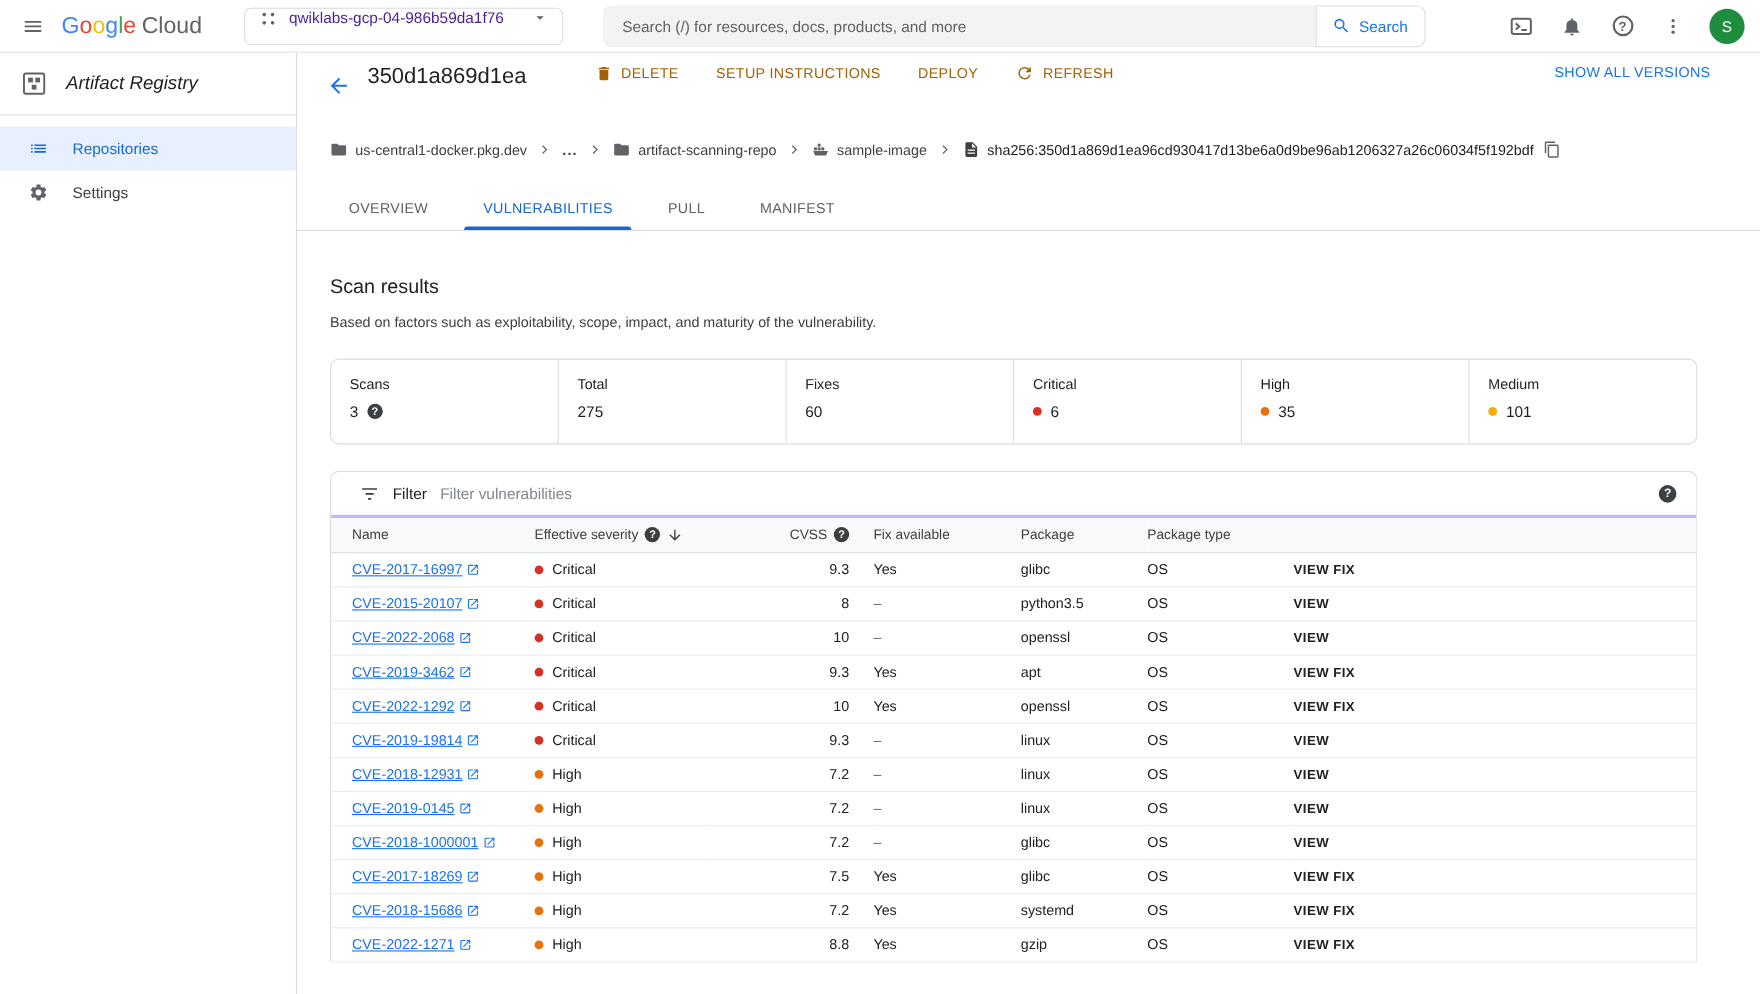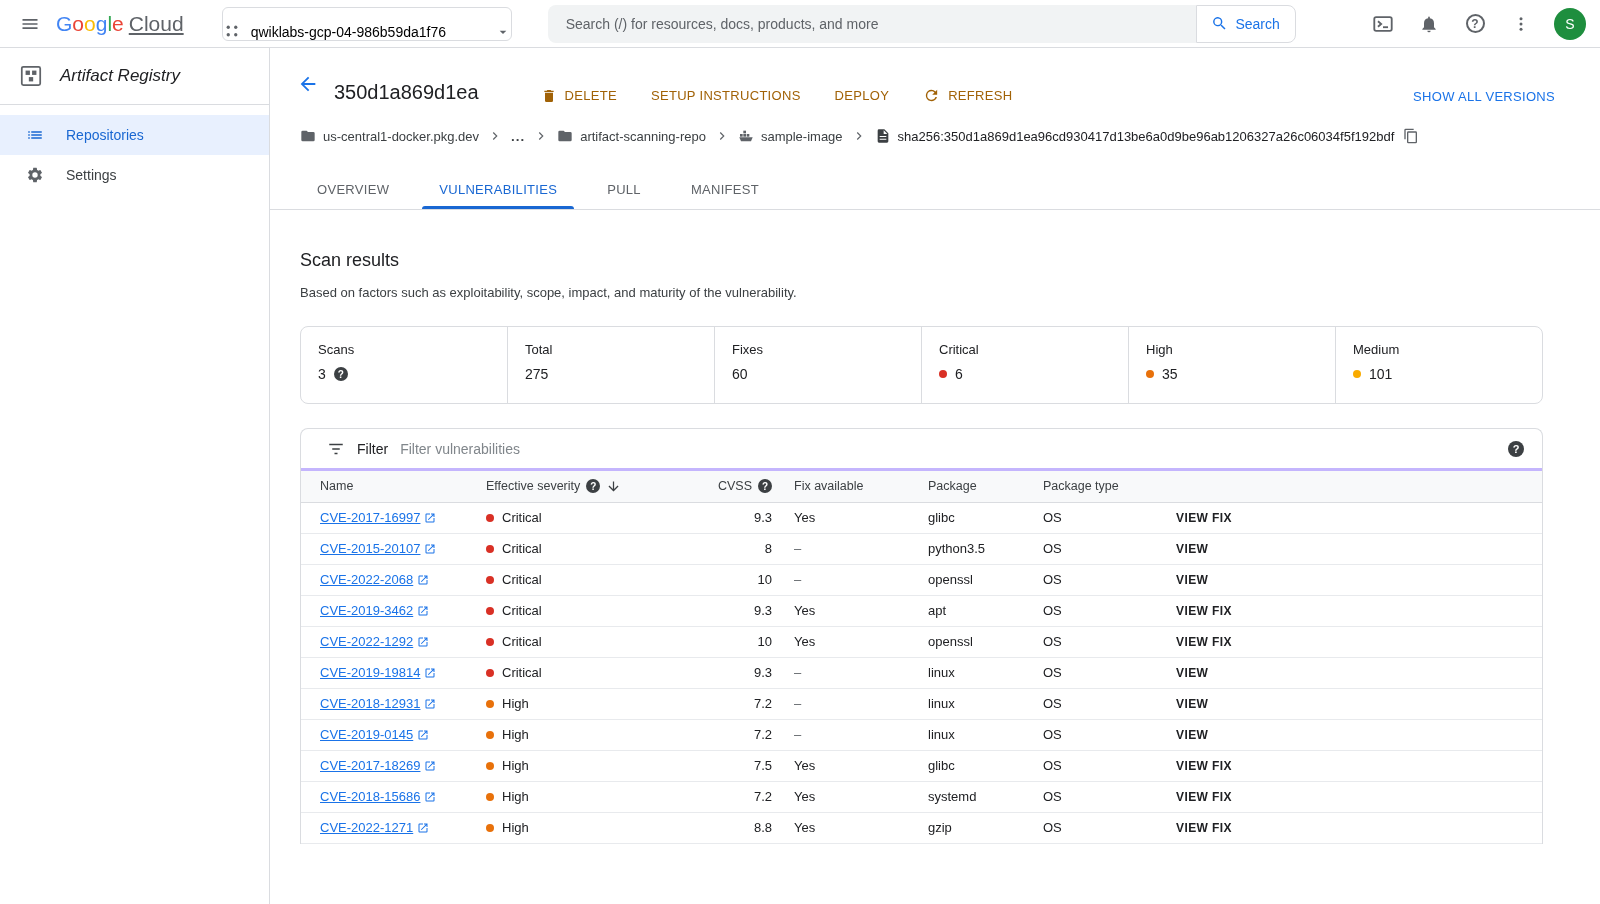--- a/index.html
+++ b/index.html
@@ -6,22 +6,22 @@
   html,body { width:1600px; height:904px; }
   body { font-family:"Liberation Sans","DejaVu Sans",sans-serif; font-size:13px; color:#202124; background:#fff; overflow:hidden; }
   button { font-family:inherit; background:none; border:none; cursor:pointer; color:inherit; }
   svg { display:block; }
   input { font-family:inherit; }
 
   
   .topbar { height:48px; display:flex; align-items:center; border-bottom:1px solid #dadce0; background:#fff; }
   .menu-btn { width:48px; height:48px; display:flex; align-items:center; justify-content:center; margin-left:6px; color:#5f6368; }
   .gc-logo { display:flex; align-items:baseline; font-size:21px; margin-left:2px; white-space:nowrap; }
-  .gc-cloud { color:#5f6368; margin-left:5px;text-decoration:underline; }
-  .project-btn { margin-left:38px; height:34px; width:290px; border:1px solid #dadce0; border-radius:6px; display:flex; align-items:flex-end; gap:10px; padding:0 0; font-size:14px; color:#000000; background:#fff; }
+  .gc-cloud { color:#5f6368; margin-left:5px; }
+  .project-btn { margin-left:38px; height:34px; width:290px; border:1px solid #dadce0; border-radius:6px; display:flex; align-items:flex-start; gap:10px; padding:0 12px; font-size:14px; color:#4c1d95; background:#fff; }
   .project-btn .caret { margin-left:auto; color:#5f6368; }
   .search-wrap { margin-left:36px; width:748px; height:38px; display:flex; }
   .search-input { flex:1; background:#f1f3f4; border:none; outline:none; border-radius:8px 0 0 8px; padding:0 18px; font-size:14px; color:#202124; }
   .search-input::placeholder { color:#5f6368; }
   .search-btn { width:100px; background:#fff; border:1px solid #dadce0; border-radius:0 8px 8px 0; display:flex; align-items:center; justify-content:center; gap:7px; color:#1a73e8; font-size:14px; font-weight:500; }
   .topbar-right { margin-left:auto; display:flex; align-items:center; gap:8px; padding-right:14px; }
   .tb-icon-btn { width:38px; height:38px; display:flex; align-items:center; justify-content:center; border-radius:50%; color:#5f6368; }
   .help-ring { width:19px; height:19px; border:2px solid #5f6368; border-radius:50%; color:#5f6368; font-size:12px; font-weight:bold; display:flex; align-items:center; justify-content:center; }
   .avatar { width:32px; height:32px; border-radius:50%; background:#1e8e3e; color:#fff; font-size:14px; font-weight:500; display:flex; align-items:center; justify-content:center; margin-left:6px; }
 
@@ -31,21 +31,21 @@
   .product-row { height:57px; display:flex; align-items:center; gap:16px; padding-left:18px; border-bottom:1px solid #dadce0;font-style:italic; }
   .product-title { font-size:17px; color:#202124; }
   .nav { padding-top:10px; }
   .nav-item { height:40px; display:flex; align-items:center; gap:22px; padding-left:26px; font-size:14px; color:#3c4043; cursor:pointer; }
   .nav-item svg { color:#5f6368; }
   .nav-item.active { background:#e8f0fe; color:#1967d2; font-weight:500; }
   .nav-item.active svg { color:#1967d2; }
 
   
   .main { flex:1; overflow:hidden; background:#fff; }
-  .page-header { display:flex; align-items:flex-end; height:46px; margin-top:10px; padding:0 45px 0 18px; }
+  .page-header { display:flex; align-items:flex-start; height:46px; margin-top:10px; padding:0 45px 0 18px; }
   .back-btn { width:40px; height:40px; display:flex; align-items:center; justify-content:center; color:#1a73e8; }
   .page-title { font-size:20px; color:#202124; margin-left:6px; margin-right:62px; font-weight:400; }
   .hdr-actions { display:flex; align-items:center; gap:34px; }
   .hdr-btn { display:flex; align-items:center; gap:8px; color:#a16207; font-size:13px; font-weight:400; letter-spacing:.3px; }
   .show-all { margin-left:auto; color:#1a73e8; font-size:13px; font-weight:500; letter-spacing:.3px; }
 
   .breadcrumb { display:flex; align-items:center; margin-top:24px; padding:0 45px 0 30px; font-size:13px; color:#3c4043; }
   .crumb { display:flex; align-items:center; gap:7px; white-space:nowrap; }
   .crumb-sep { margin:0 9px; color:#5f6368; display:flex; }
   .crumb-ellipsis { font-weight:bold; letter-spacing:1px; color:#3c4043; }
@@ -504,20 +504,36 @@
                   <span>High</span>
                 </span>
               </td>
               <td class="num">7.2</td>
               <td class="dash">–</td>
               <td>linux</td>
               <td>OS</td>
               <td><button class="view-btn">VIEW</button></td>
             </tr>
             <tr>
+              <td><a href="#" class="cve-link">CVE-2018-1000001<svg class="ext-ic" viewBox="0 0 24 24">
+                    <path d="M19 19H5V5h7V3H5a2 2 0 0 0-2 2v14a2 2 0 0 0 2 2h14a2 2 0 0 0 2-2v-7h-2v7zM14 3v2h3.59l-9.83 9.83 1.41 1.41L19 6.41V10h2V3h-7z"></path>
+                  </svg></a></td>
+              <td>
+                <span class="sev-wrap">
+                  <span class="dot" style="background:#e8710a"></span>
+                  <span>High</span>
+                </span>
+              </td>
+              <td class="num">7.2</td>
+              <td class="dash">–</td>
+              <td>glibc</td>
+              <td>OS</td>
+              <td><button class="view-btn">VIEW</button></td>
+            </tr>
+            <tr>
               <td><a href="#" class="cve-link">CVE-2017-18269<svg class="ext-ic" viewBox="0 0 24 24">
                     <path d="M19 19H5V5h7V3H5a2 2 0 0 0-2 2v14a2 2 0 0 0 2 2h14a2 2 0 0 0 2-2v-7h-2v7zM14 3v2h3.59l-9.83 9.83 1.41 1.41L19 6.41V10h2V3h-7z"></path>
                   </svg></a></td>
               <td>
                 <span class="sev-wrap">
                   <span class="dot" style="background:#e8710a"></span>
                   <span>High</span>
                 </span>
               </td>
               <td class="num">7.5</td>

